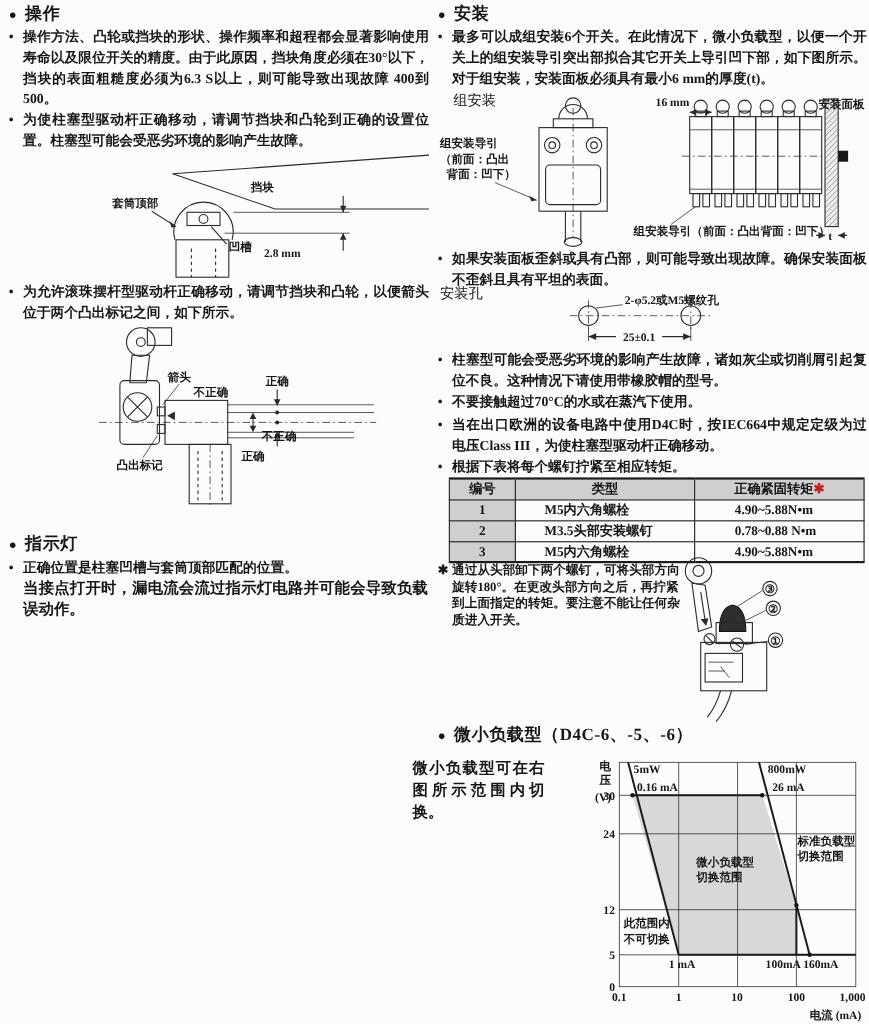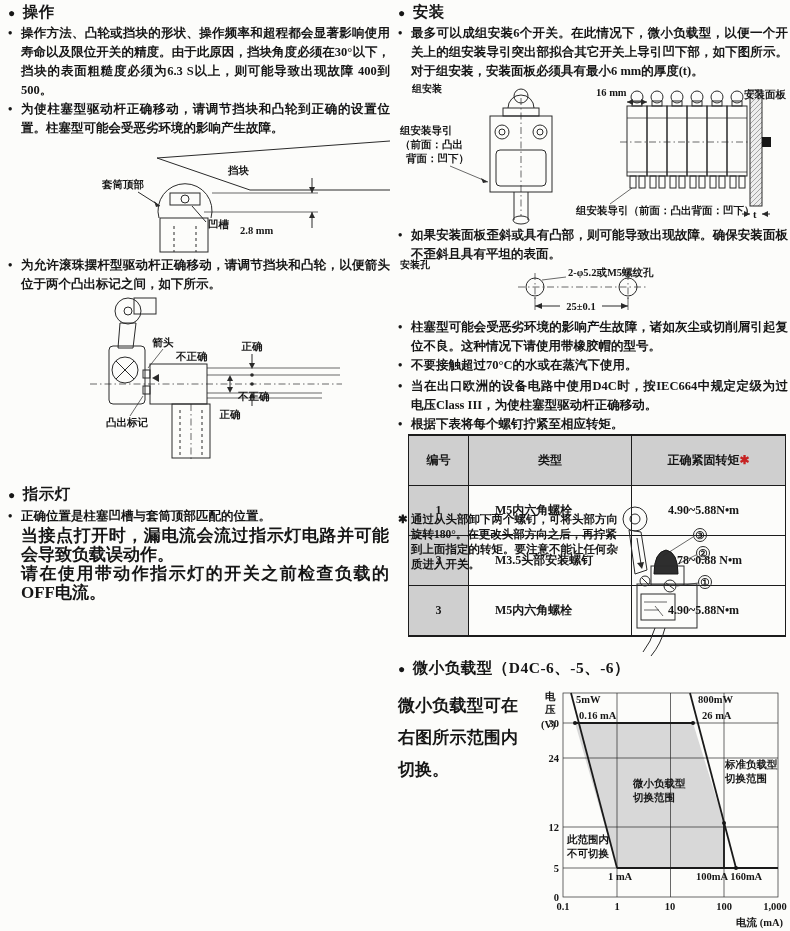--- a/index.html
+++ b/index.html
@@ -5,26 +5,26 @@
   *{margin:0;padding:0;box-sizing:border-box}
   html,body{background:#e8e8e8}
   #page{position:relative;width:790px;height:931px;background:#fcfcfa;overflow:hidden;
         font-family:"Liberation Serif","DejaVu Serif",serif;color:#161616}
   .abs{position:absolute}
   .sech{display:flex;align-items:baseline;gap:7px;font-weight:bold;font-size:15.5px;letter-spacing:.5px}
   .sech .m{font-size:12px}
   .bul{display:flex;font-size:12.5px;line-height:19px;font-weight:bold;text-align:justify}
   .bul .m{flex:0 0 13px}
   .bul .t{flex:1}
-  .par{font-size:17px;line-height:19px;font-weight:bold;text-align:justify}
-  .sublabel{font-weight:bold;font-size:10px}
+  .par{font-size:14px;line-height:19px;font-weight:bold;text-align:justify}
+  .sublabel{font-weight:normal;font-size:13px}
   .fn{display:flex;font-size:11.5px;line-height:15px;font-weight:bold}
   .fn .m{flex:0 0 13px}
   table.tq{border-collapse:collapse;font-size:12px;font-weight:bold;width:377px;table-layout:fixed}
-  table.tq td{border:1px solid #1c1c1c;height:19px;padding:16px 4px}
+  table.tq td{border:1px solid #1c1c1c;height:19px;padding:0 4px}
   table.tq .hd{background:#cfcfcf;text-align:center;border-top:2px solid #1c1c1c}
   table.tq .num{background:#cfcfcf;text-align:center}
   table.tq .typ{padding-left:26px}
   table.tq .trq{padding-left:36px}
   table.tq tr:last-child td{border-bottom:2px solid #1c1c1c}
   .red{color:#c62121}
   svg{overflow:visible}
   svg text{font-family:"Liberation Serif","DejaVu Serif",serif;font-weight:bold;fill:#161616;font-size:10.5px}
   .ln{stroke:#2a2a2a;stroke-width:1;fill:none}
   .lnb{stroke:#1a1a1a;stroke-width:1.8;fill:none}
@@ -128,21 +128,20 @@
 
   <div class="abs sech" style="left:8px;top:484px">
     <span class="m">●</span>
     <span>指示灯</span>
   </div>
   <div class="abs bul" style="left:8px;top:507px;width:382px">
     <span class="m">•</span>
     <span class="t">正确位置是柱塞凹槽与套筒顶部匹配的位置。</span>
   </div>
   <div class="abs par" style="left:21px;top:526px;width:368px">当接点打开时，漏电流会流过指示灯电路并可能会导致负载误动作。</div>
-  <div class="abs par" style="left:21px;top:564px;width:368px">请在使用带动作指示灯的开关之前检查负载的OFF电流。</div>
 
   <div class="abs sech" style="left:398px;top:2px">
     <span class="m">●</span>
     <span>安装</span>
   </div>
 
   <div class="abs bul" style="left:398px;top:24px;width:390px">
     <span class="m">•</span>
     <span class="t">最多可以成组安装6个开关。在此情况下，微小负载型，以便一个开关上的组安装导引突出部拟合其它开关上导引凹下部，如下图所示。对于组安装，安装面板必须具有最小6 mm的厚度(t)。</span>
   </div>
@@ -349,21 +348,21 @@
       <text x="100" y="84" text-anchor="middle" font-size="9">①</text>
       <path class="lnt" d="M93,81 L72,84"></path>
     </g>
   </svg>
 
   <div class="abs sech" style="left:398px;top:658px">
     <span class="m">●</span>
     <span>微小负载型（D4C-6、-5、-6）</span>
   </div>
 
-  <div class="abs par" style="left:398px;top:690px;width:120px;line-height:32px">微小负载型可在右图所示范围内切换。</div>
+  <div class="abs par" style="left:375px;top:690px;width:120px;line-height:20px">微小负载型可在右图所示范围内切换。</div>
 
   <svg class="abs" style="left:453px;top:684px" width="337" height="247" viewBox="0 0 337 247">
     <polygon points="122,39 240,39 271,139 271,184 164,184" fill="#d8d8d8"></polygon>
     <g>
       <rect class="lnt" x="110" y="9" width="215" height="204"></rect>
       <path class="lnt" d="M164,9 L164,213 M217.5,9 L217.5,213 M271,9 L271,213"></path>
       <path class="lnt" d="M110,39 L325,39 M110,74 L325,74 M110,143 L325,143 M110,184 L325,184"></path>
     </g>
     <g>
       <path class="lnb" d="M118,9 L164,184"></path>

